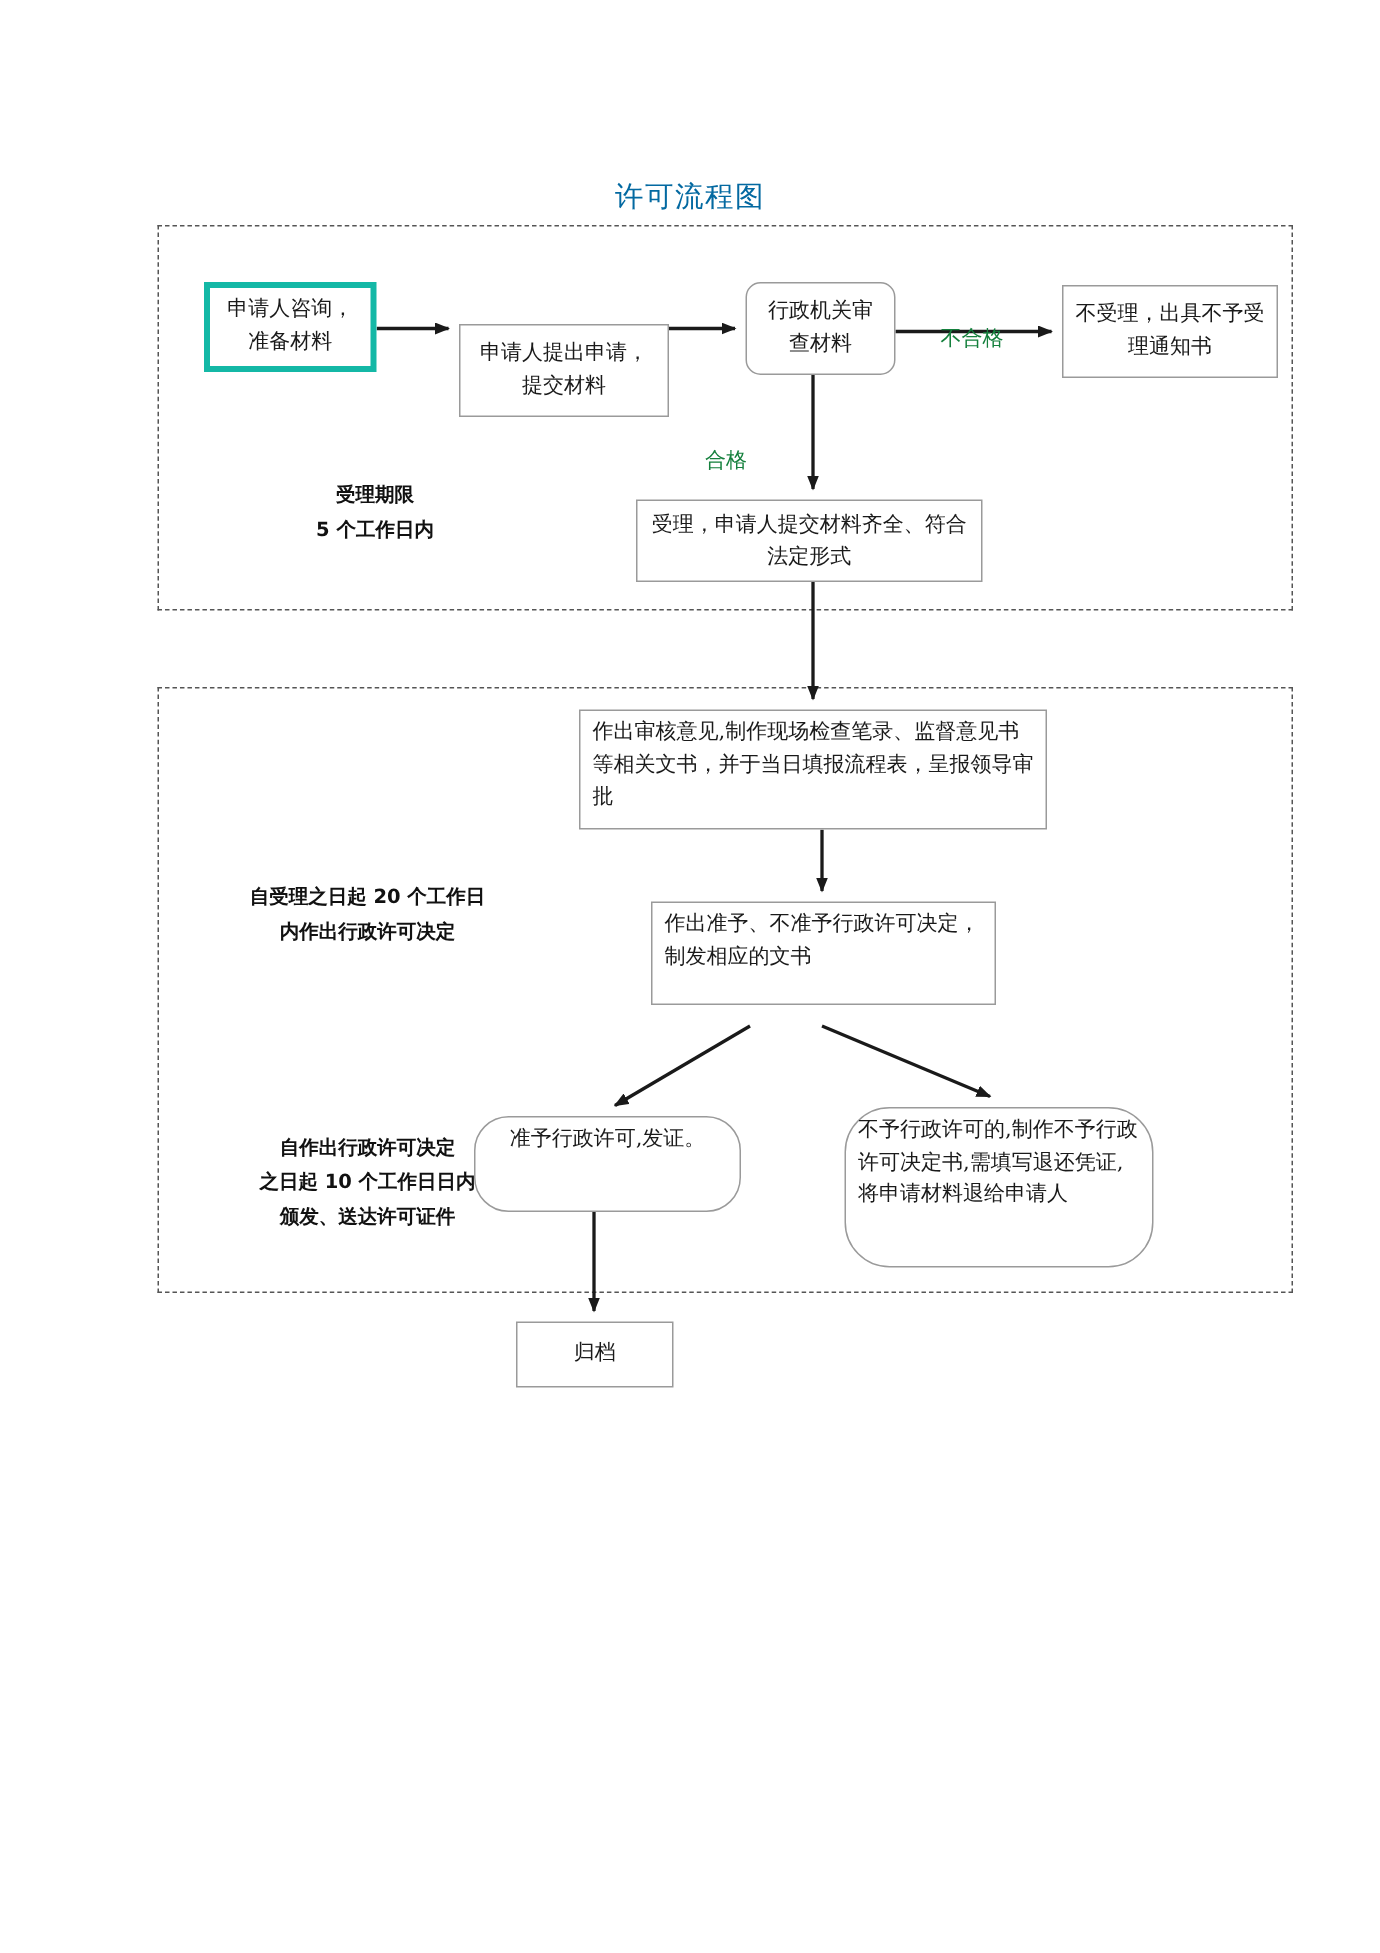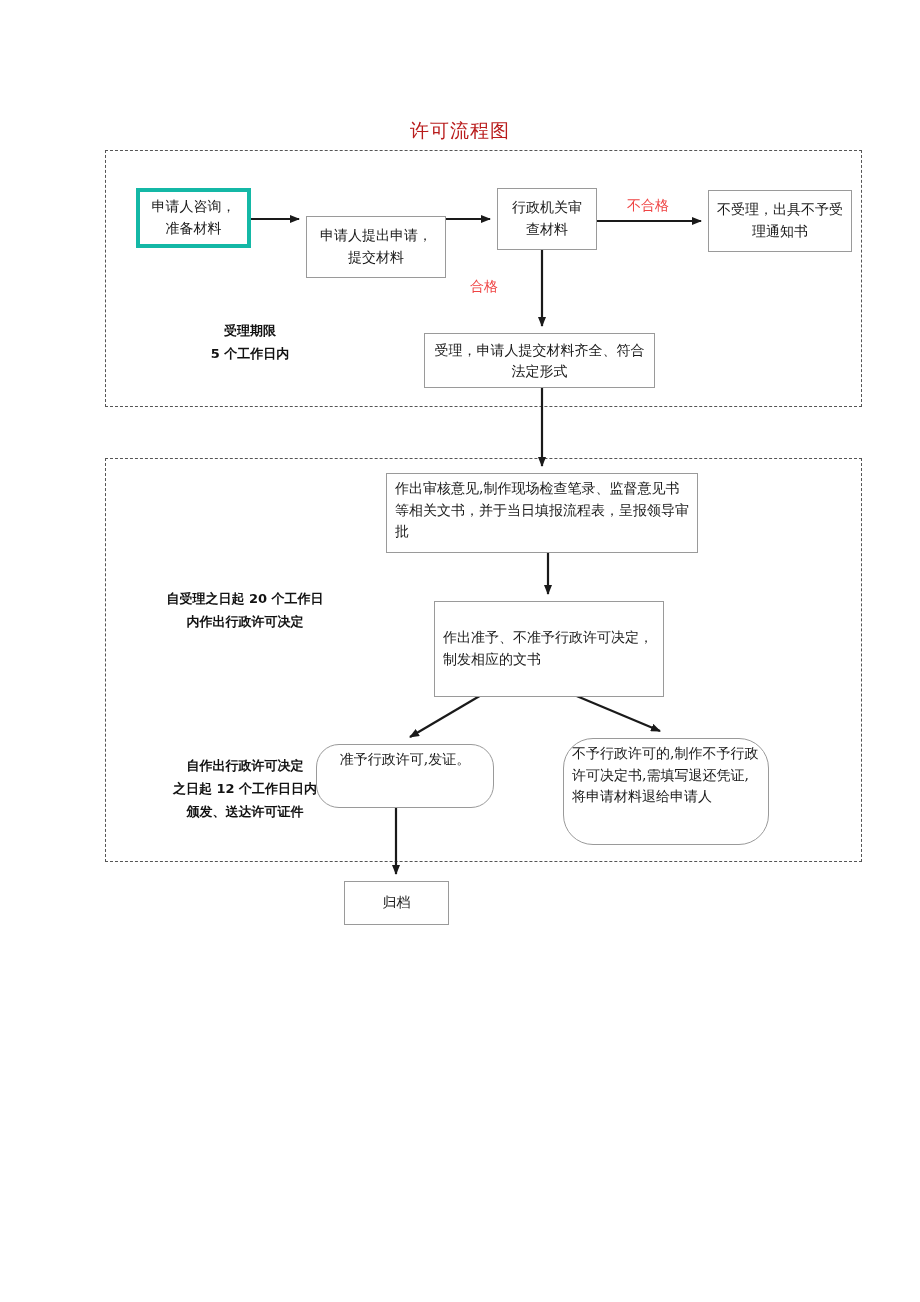--- a/index.html
+++ b/index.html
@@ -15,21 +15,21 @@
     font-family: "DejaVu Sans", "Liberation Sans", sans-serif;
     overflow: hidden;
   }
   #title {
     position: absolute;
     left: 0;
     top: 118px;
     width: 920px;
     text-align: center;
     font-size: 19px;
-    color: #b91c1c;
+    color: #0369a1;
     letter-spacing: 1px;
     font-family: "DejaVu Serif", "Liberation Serif", serif;
   }
   .dashbox {
     position: absolute;
     border: 1px dashed #555555;
     box-sizing: border-box;
   }
   #sec1 { left: 105px; top: 150px; width: 757px; height: 257px; }
   #sec2 { left: 105px; top: 458px; width: 757px; height: 404px; }
@@ -49,25 +49,25 @@
     text-align: center;
     padding: 4px 8px;
   }
   .node.strong { border: 4px solid #14b8a6; }
   .node.topalign { align-items: flex-start; }
   .node .inner { width: 100%; }
 
   
   #n-consult   { left: 136px; top: 188px;  width: 115px; height: 60px; }
   #n-submit    { left: 306px; top: 188px;  width: 140px; height: 62px; margin-top: 28px; }
-  #n-review    { left: 497px; top: 188px;  width: 100px; height: 62px; }
+  #n-review    { left: 497px; top: 188px;  width: 100px; height: 62px; border-radius: 10px; }
   #n-reject    { left: 708px; top: 190px;  width: 144px; height: 62px; }
   #n-accept    { left: 424px; top: 333px;  width: 231px; height: 55px; align-items: flex-end; }
   #n-opinion   { left: 386px; top: 473px;  width: 312px; height: 80px; text-align: left; }
-  #n-decide    { left: 434px; top: 601px;  width: 230px; height: 96px; text-align: left; align-items: center; }
+  #n-decide    { left: 434px; top: 601px;  width: 230px; height: 69px; text-align: left; }
   #n-grant     { left: 316px; top: 744px;  width: 178px; height: 64px; border-radius: 23px; }
   #n-deny      { left: 563px; top: 738px;  width: 206px; height: 107px; text-align: left; border-radius: 30px; }
   #n-archive   { left: 344px; top: 881px;  width: 105px; height: 44px; align-items: center; }
 
   .sidelabel {
     position: absolute;
     font-family: "DejaVu Sans", "Liberation Sans", sans-serif;
     font-weight: bold;
     font-size: 13px;
     line-height: 1.75;
@@ -76,21 +76,22 @@
     white-space: pre-line;
   }
   #lbl-period   { left: 150px; top: 320px; width: 200px; }
   #lbl-20days   { left: 130px; top: 588px; width: 230px; }
   #lbl-10days   { left: 130px; top: 755px; width: 230px; }
 
   .edgelabel {
     position: absolute;
     font-family: "DejaVu Serif", "Liberation Serif", serif;
     font-size: 14px;
-    color: #ef4444;
+    color: #15803d;
+    margin-top: 20px;
   }
   #lbl-fail { left: 627px; top: 197px; }
   #lbl-pass { left: 470px; top: 278px; }
 
   #arrows {
     position: absolute;
     left: 0; top: 0;
     width: 920px; height: 1302px;
     pointer-events: none;
   }
@@ -173,16 +174,16 @@
   </div>
 
   <div class="edgelabel" id="lbl-fail">不合格</div>
   <div class="edgelabel" id="lbl-pass">合格</div>
 
   <div class="sidelabel" id="lbl-period">受理期限
 5 个工作日内</div>
   <div class="sidelabel" id="lbl-20days">自受理之日起 20 个工作日
 内作出行政许可决定</div>
   <div class="sidelabel" id="lbl-10days">自作出行政许可决定
-之日起 12 个工作日日内
+之日起 10 个工作日日内
 颁发、送达许可证件</div>
 
 </div>
 
 </body></html>

